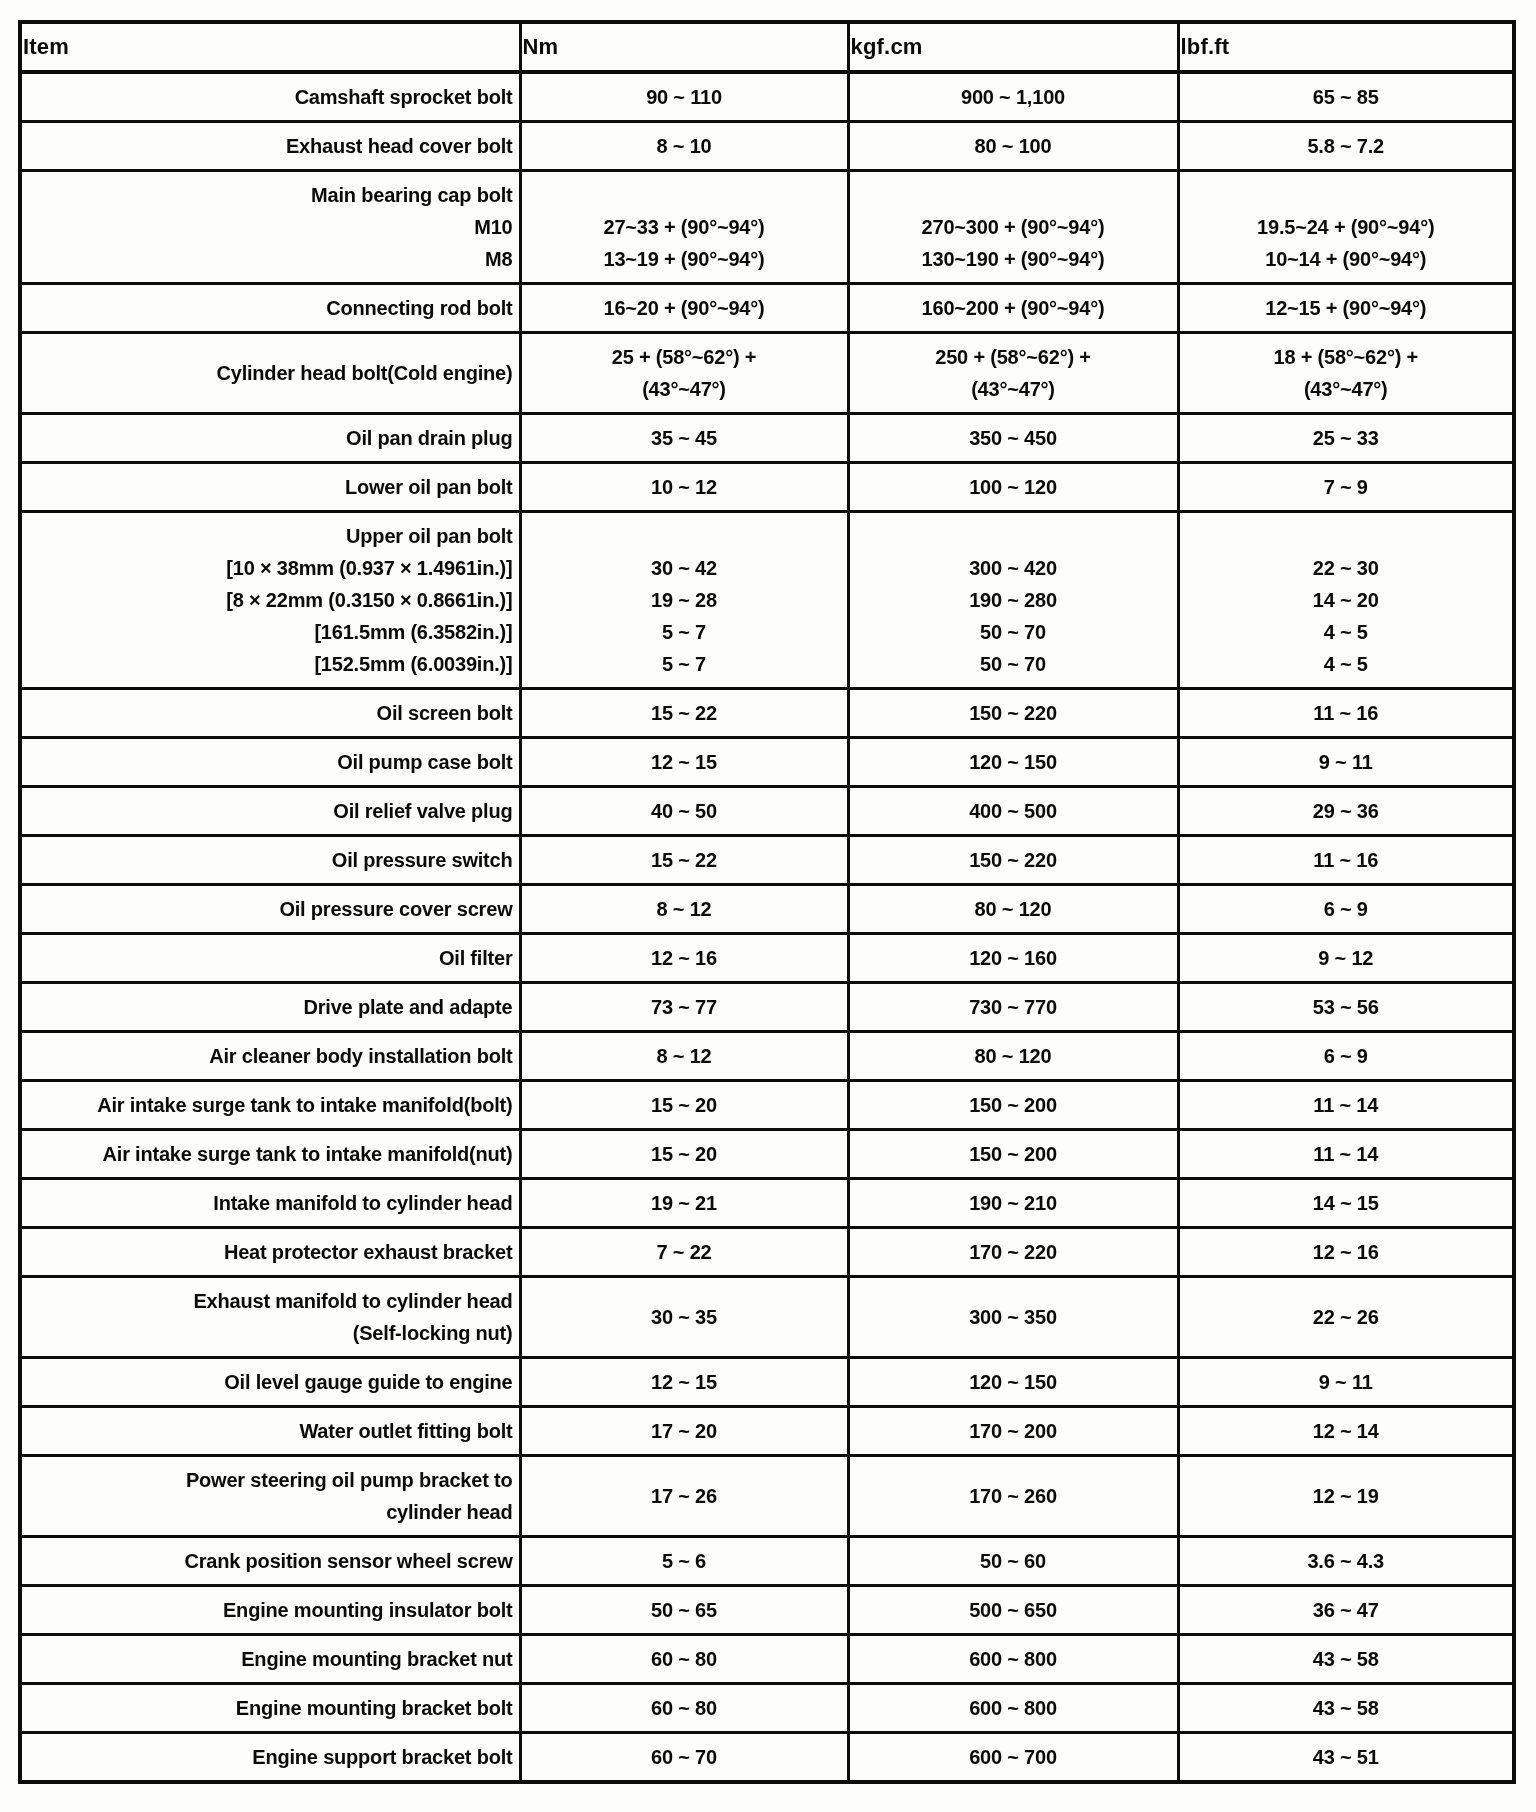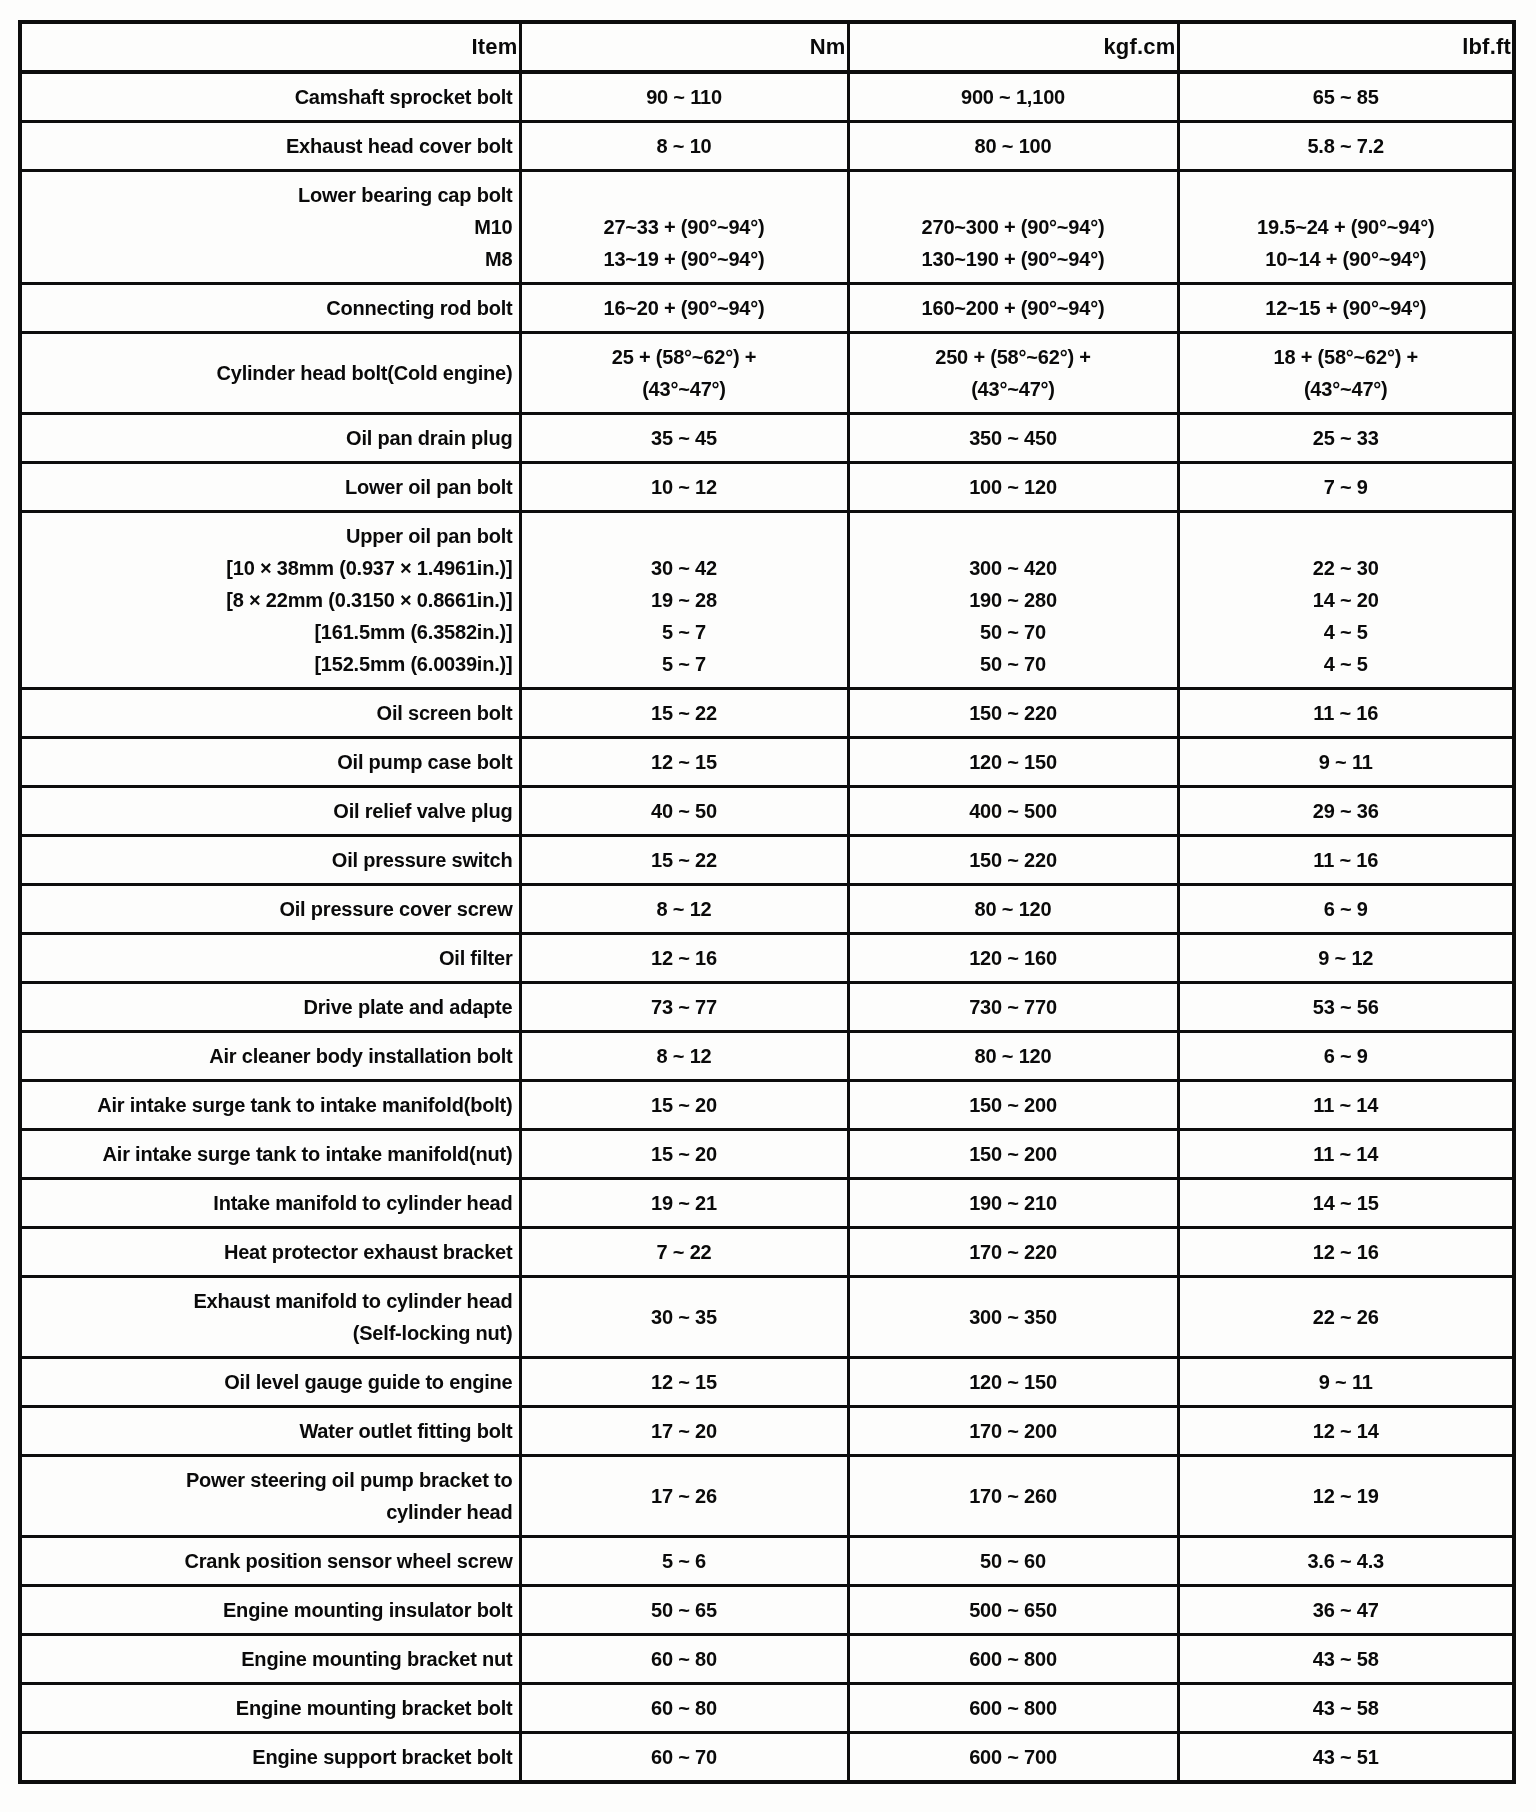--- a/index.html
+++ b/index.html
@@ -26,21 +26,21 @@
   }
   table.torque {
     border-width: 4px;
   }
   table.torque thead th {
     border-bottom-width: 4px;
     height: 44px;
     font-size: 22px;
     font-weight: bold;
     color: #0a0a0a;
-    text-align: right;
+    text-align: left;
     letter-spacing: 0.2px;
   }
   table.torque td {
     padding: 7px 6px;
     overflow: hidden;
     color: #0a0a0a;
     font-size: 20px;
     font-weight: bold;
     text-align: center;
     vertical-align: middle;
@@ -99,21 +99,21 @@
           </td>
           <td class="kgf-cell">
             <div class="cell-line">80 ~ 100</div>
           </td>
           <td class="lbf-cell">
             <div class="cell-line">5.8 ~ 7.2</div>
           </td>
         </tr>
         <tr>
           <td class="item-cell">
-            <div class="cell-line">Lower bearing cap bolt</div>
+            <div class="cell-line">Main bearing cap bolt</div>
             <div class="cell-line">M10</div>
             <div class="cell-line">M8</div>
           </td>
           <td class="nm-cell">
             <div class="cell-line"></div>
             <div class="cell-line">27~33 + (90°~94°)</div>
             <div class="cell-line">13~19 + (90°~94°)</div>
           </td>
           <td class="kgf-cell">
             <div class="cell-line"></div>

